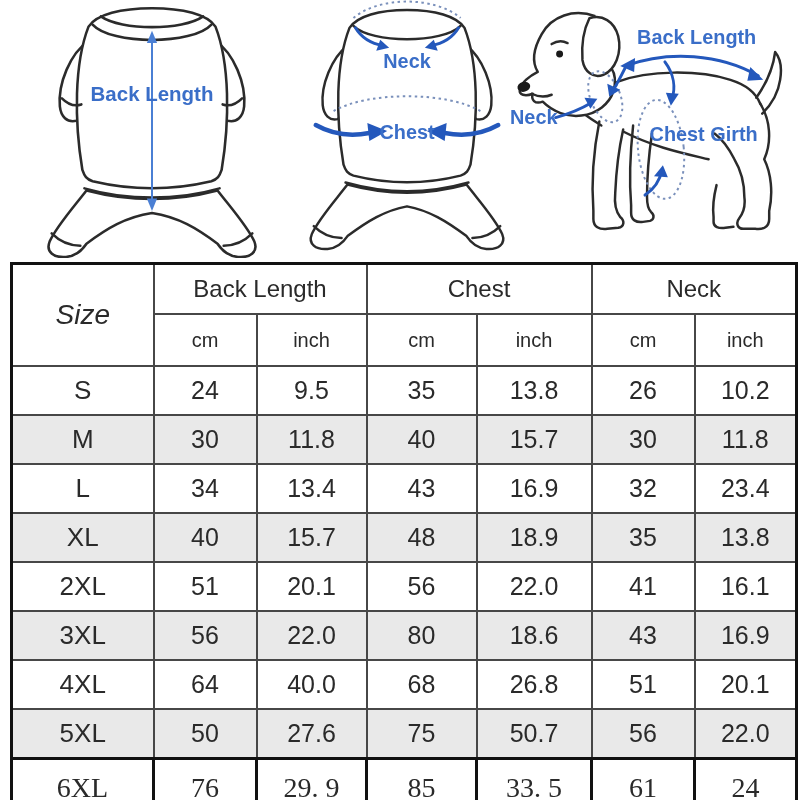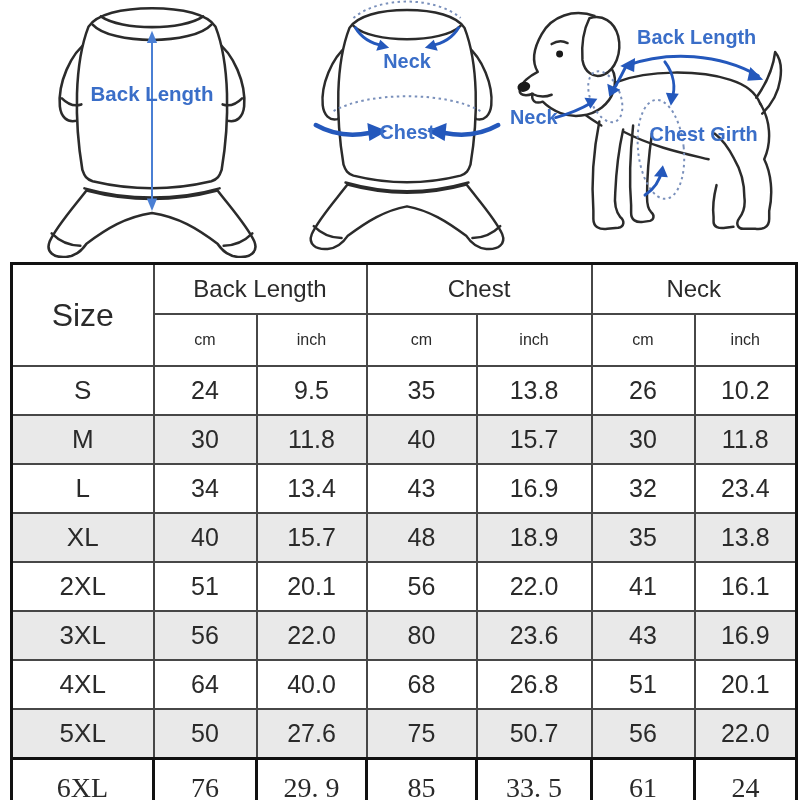--- a/index.html
+++ b/index.html
@@ -16,23 +16,23 @@
   .ahead{fill:#2458bc;stroke:none;}
   .ahead-light{fill:#4a7fd4;stroke:none;}
   .dlabel{font-family:"Liberation Sans",sans-serif;font-size:20px;font-weight:600;
           fill:#3a6ec8;text-anchor:middle;}
   
   #size-table-wrap{position:absolute;left:10px;top:262px;}
   table{border-collapse:collapse;table-layout:fixed;width:785px;background:#ffffff;
         border:3px solid #111111;}
   th,td{border:2px solid #474747;text-align:center;vertical-align:middle;
         padding:0;color:#2a2a2a;font-weight:400;overflow:hidden;}
-  th.corner{font-size:32px;}
+  th.corner{font-size:28px;font-style:italic;}
   th.group{font-size:24px;height:48px;}
-  th.unit{font-size:16px;height:50px;}
+  th.unit{font-size:20px;height:50px;}
   td{font-size:25px;height:47px;}
   td.size-col{font-size:26px;}
   tr.shaded td{background:#e9e9e9;}
   tr.last-row td{border:3px solid #111111;font-family:"Liberation Serif",serif;
                  font-size:28px;height:56px;}
 </style>
 </head>
 <body>
 
 <div id="canvas">
@@ -199,21 +199,21 @@
           <td>56</td>
           <td>22.0</td>
           <td>41</td>
           <td>16.1</td>
         </tr>
         <tr class="shaded">
           <td class="size-col">3XL</td>
           <td>56</td>
           <td>22.0</td>
           <td>80</td>
-          <td>23.6</td>
+          <td>18.6</td>
           <td>43</td>
           <td>16.9</td>
         </tr>
         <tr>
           <td class="size-col">4XL</td>
           <td>64</td>
           <td>40.0</td>
           <td>68</td>
           <td>26.8</td>
           <td>51</td>

